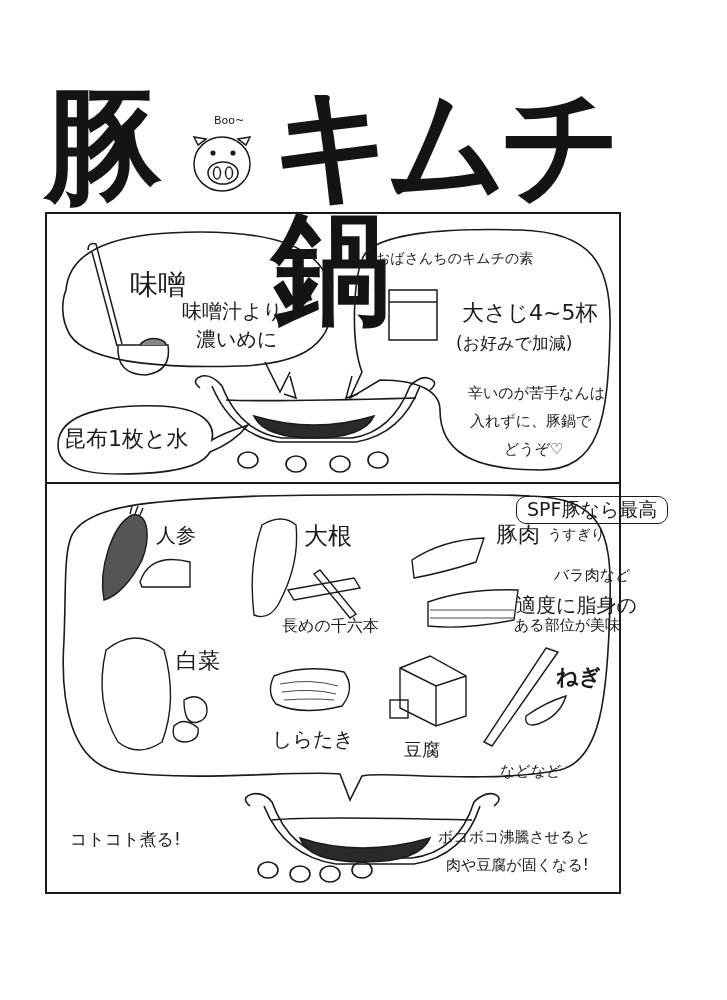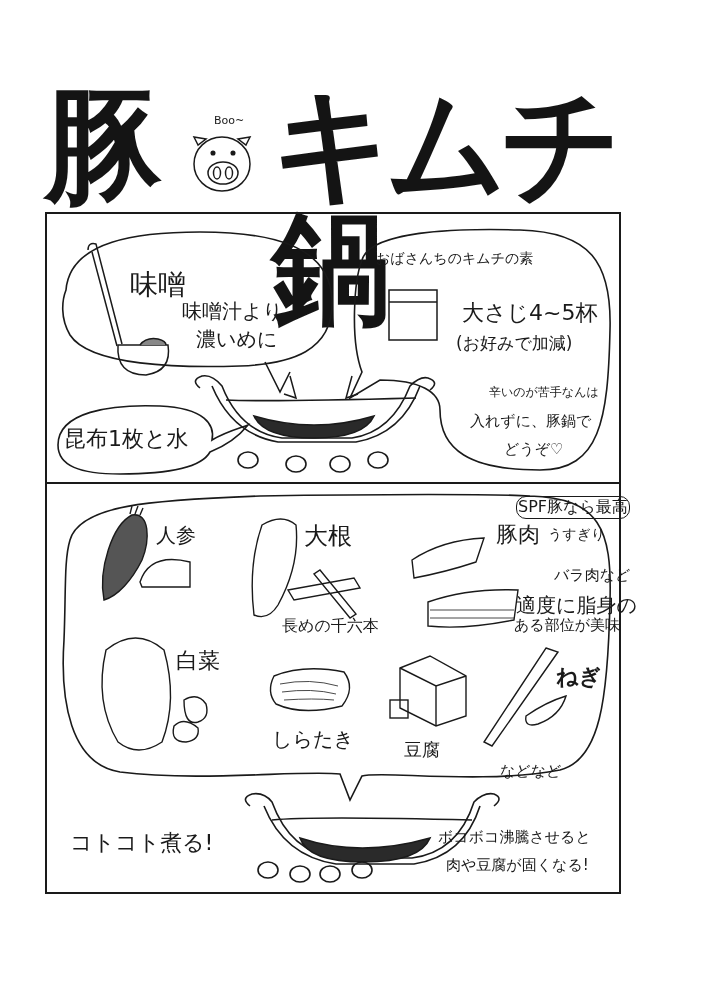--- a/index.html
+++ b/index.html
@@ -117,38 +117,38 @@
   </g>
 </svg>
 
 <div class="abs hand" style="left:130px;top:250px;font-size:28px;margin-top:16px;">味噌</div>
 <div class="abs hand" style="left:182px;top:298px;font-size:20px;">味噌汁より</div>
 <div class="abs hand" style="left:196px;top:326px;font-size:20px;">濃いめに</div>
 
 <div class="abs hand" style="left:376px;top:250px;font-size:14px;">おばさんちのキムチの素</div>
 <div class="abs hand" style="left:462px;top:298px;font-size:22px;">大さじ4~5杯</div>
 <div class="abs hand" style="left:456px;top:332px;font-size:17px;">(お好みで加減)</div>
-<div class="abs hand" style="left:468px;top:384px;font-size:12px;margin-left:21px;">辛いのが苦手なんは</div>
+<div class="abs hand" style="left:468px;top:384px;font-size:15px;">辛いのが苦手なんは</div>
 <div class="abs hand" style="left:470px;top:412px;font-size:15px;">入れずに、豚鍋で</div>
 <div class="abs hand" style="left:504px;top:440px;font-size:15px;">どうぞ♡</div>
 
 <div class="abs hand" style="left:64px;top:424px;font-size:22px;">昆布1枚と水</div>
 
 <div class="abs hand" style="left:156px;top:522px;font-size:20px;">人参</div>
 <div class="abs hand" style="left:304px;top:520px;font-size:24px;">大根</div>
 <div class="abs hand" style="left:282px;top:616px;font-size:16px;">長めの千六本</div>
 
-<div class="abs hand" style="left:516px;top:496px;font-size:16px;border:1.4px solid #1a1a1a;border-radius:10px;padding:0 1px;">SPF豚なら最高</div>
+<div class="abs hand" style="left:516px;top:496px;font-size:19px;border:1.4px solid #1a1a1a;border-radius:10px;padding:0 10px;">SPF豚なら最高</div>
 <div class="abs hand" style="left:496px;top:520px;font-size:22px;">豚肉</div>
 <div class="abs hand" style="left:548px;top:526px;font-size:14px;">うすぎり</div>
 <div class="abs hand" style="left:518px;top:566px;font-size:15px;margin-left:36px;">バラ肉など</div>
 <div class="abs hand" style="left:516px;top:592px;font-size:20px;">適度に脂身の</div>
 <div class="abs hand" style="left:514px;top:616px;font-size:15px;">ある部位が美味</div>
 
 <div class="abs hand" style="left:176px;top:646px;font-size:22px;writing-mode:horizontal-tb;">白菜</div>
 <div class="abs hand" style="left:272px;top:726px;font-size:20px;">しらたき</div>
 <div class="abs hand" style="left:404px;top:738px;font-size:18px;">豆腐</div>
 <div class="abs hand" style="left:556px;top:662px;font-size:22px;font-weight:bold;">ねぎ</div>
 <div class="abs hand" style="left:500px;top:762px;font-size:15px;">などなど</div>
 
-<div class="abs hand" style="left:70px;top:828px;font-size:22px;">コトコト煮る!</div>
+<div class="abs hand" style="left:70px;top:828px;font-size:17px;">コトコト煮る!</div>
 <div class="abs hand" style="left:438px;top:828px;font-size:15px;">ボコボコ沸騰させると</div>
 <div class="abs hand" style="left:446px;top:856px;font-size:15px;">肉や豆腐が固くなる!</div>
 
 </body></html>

